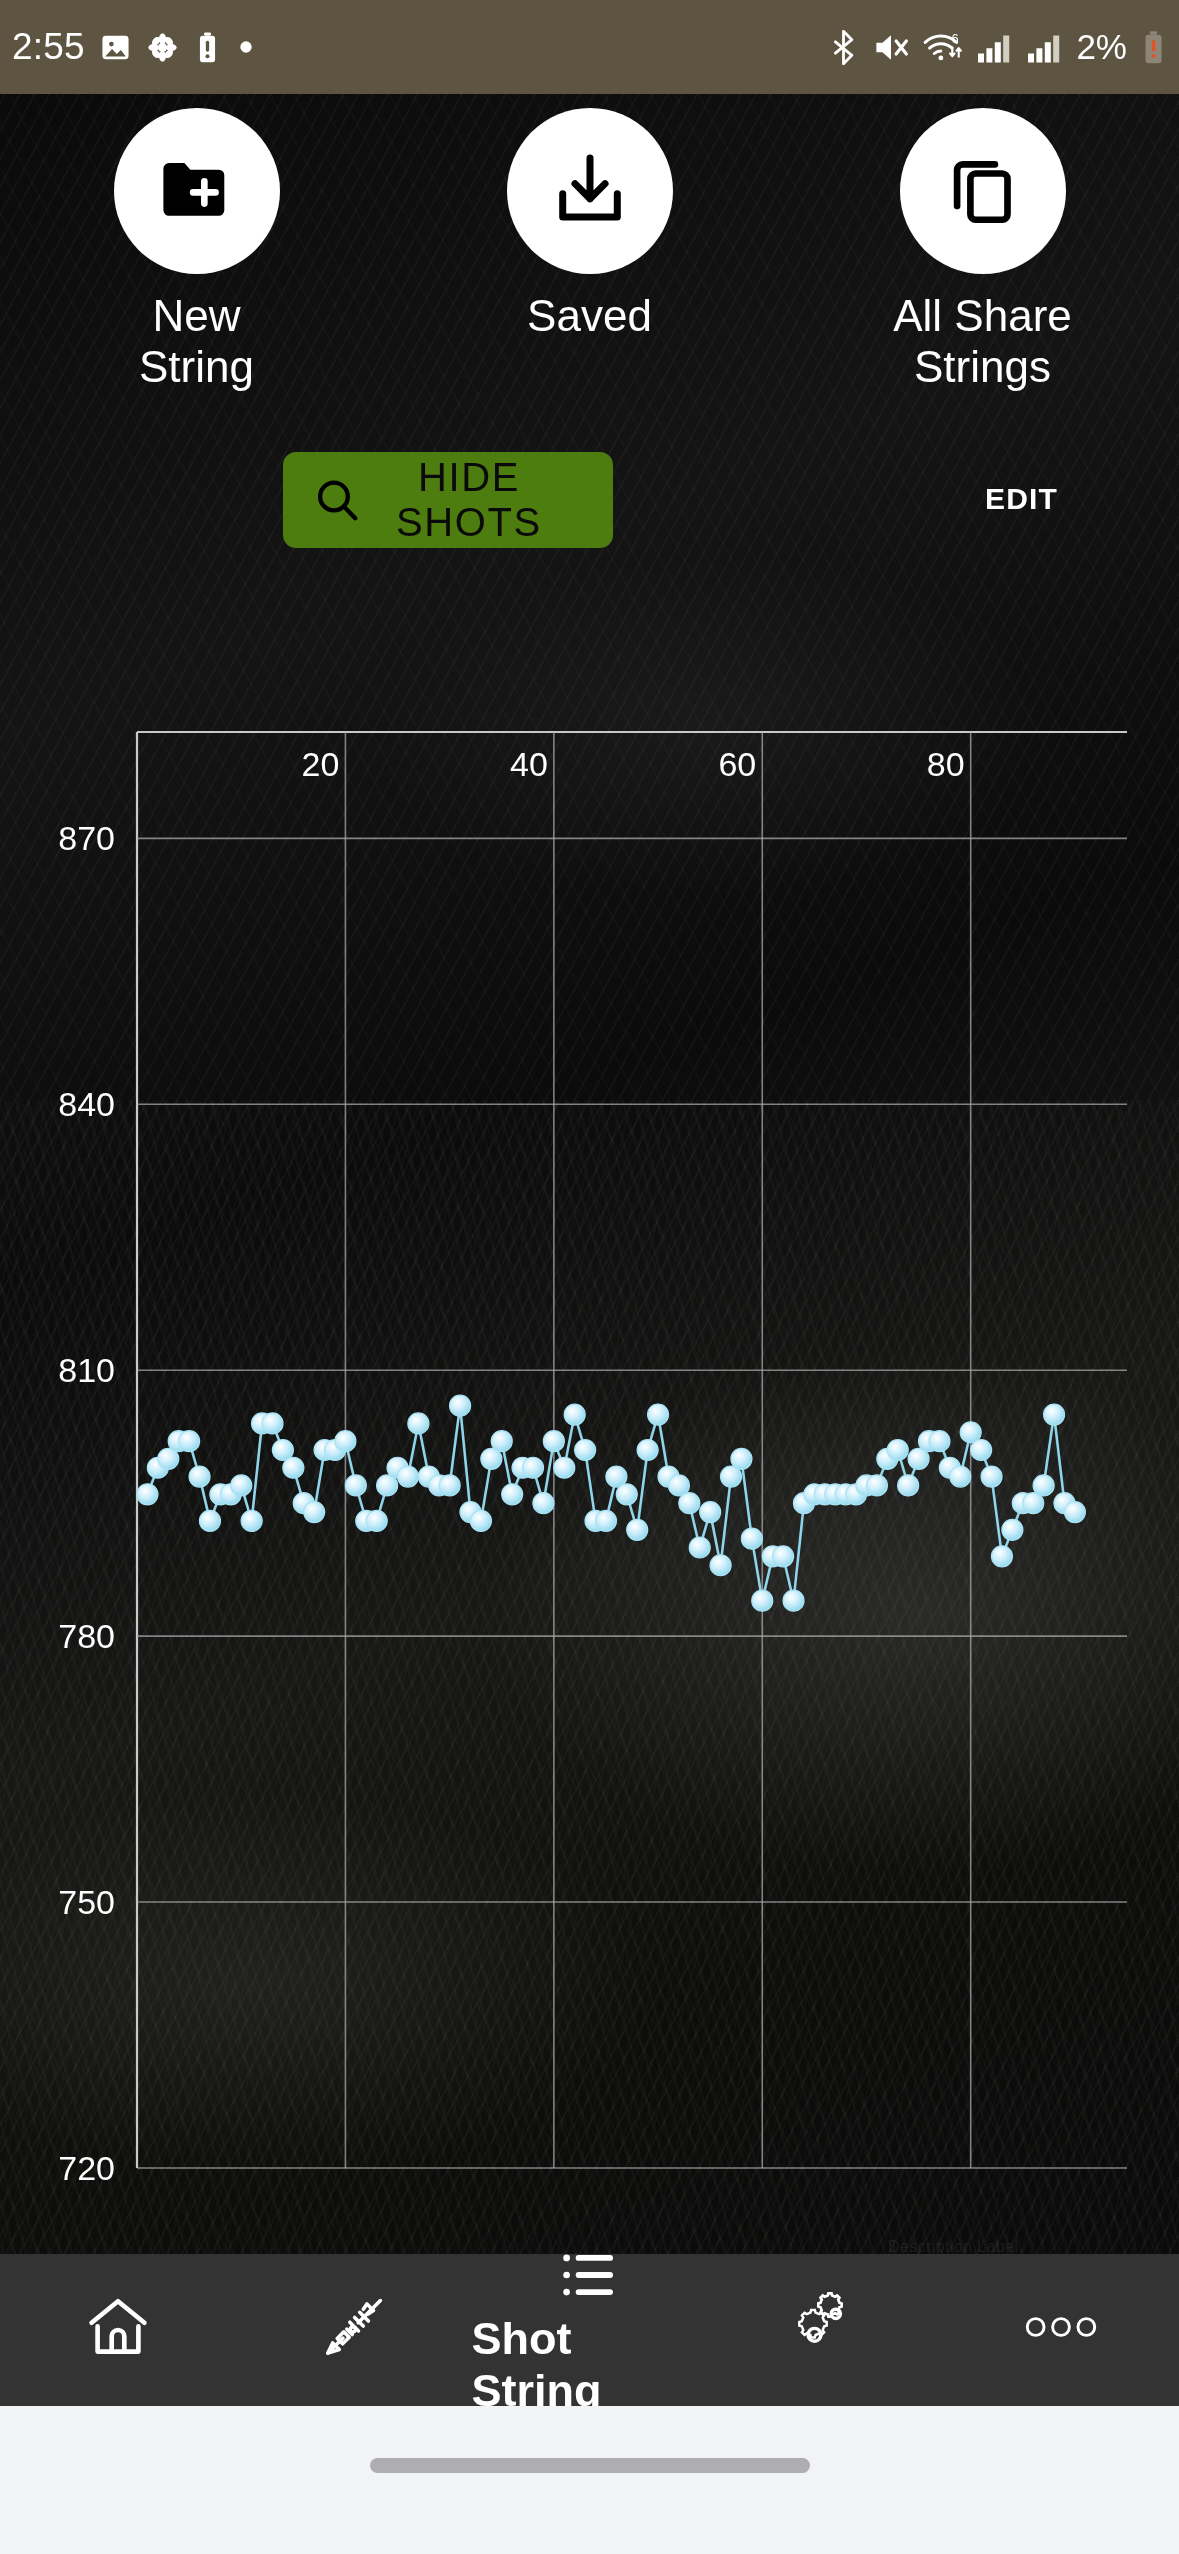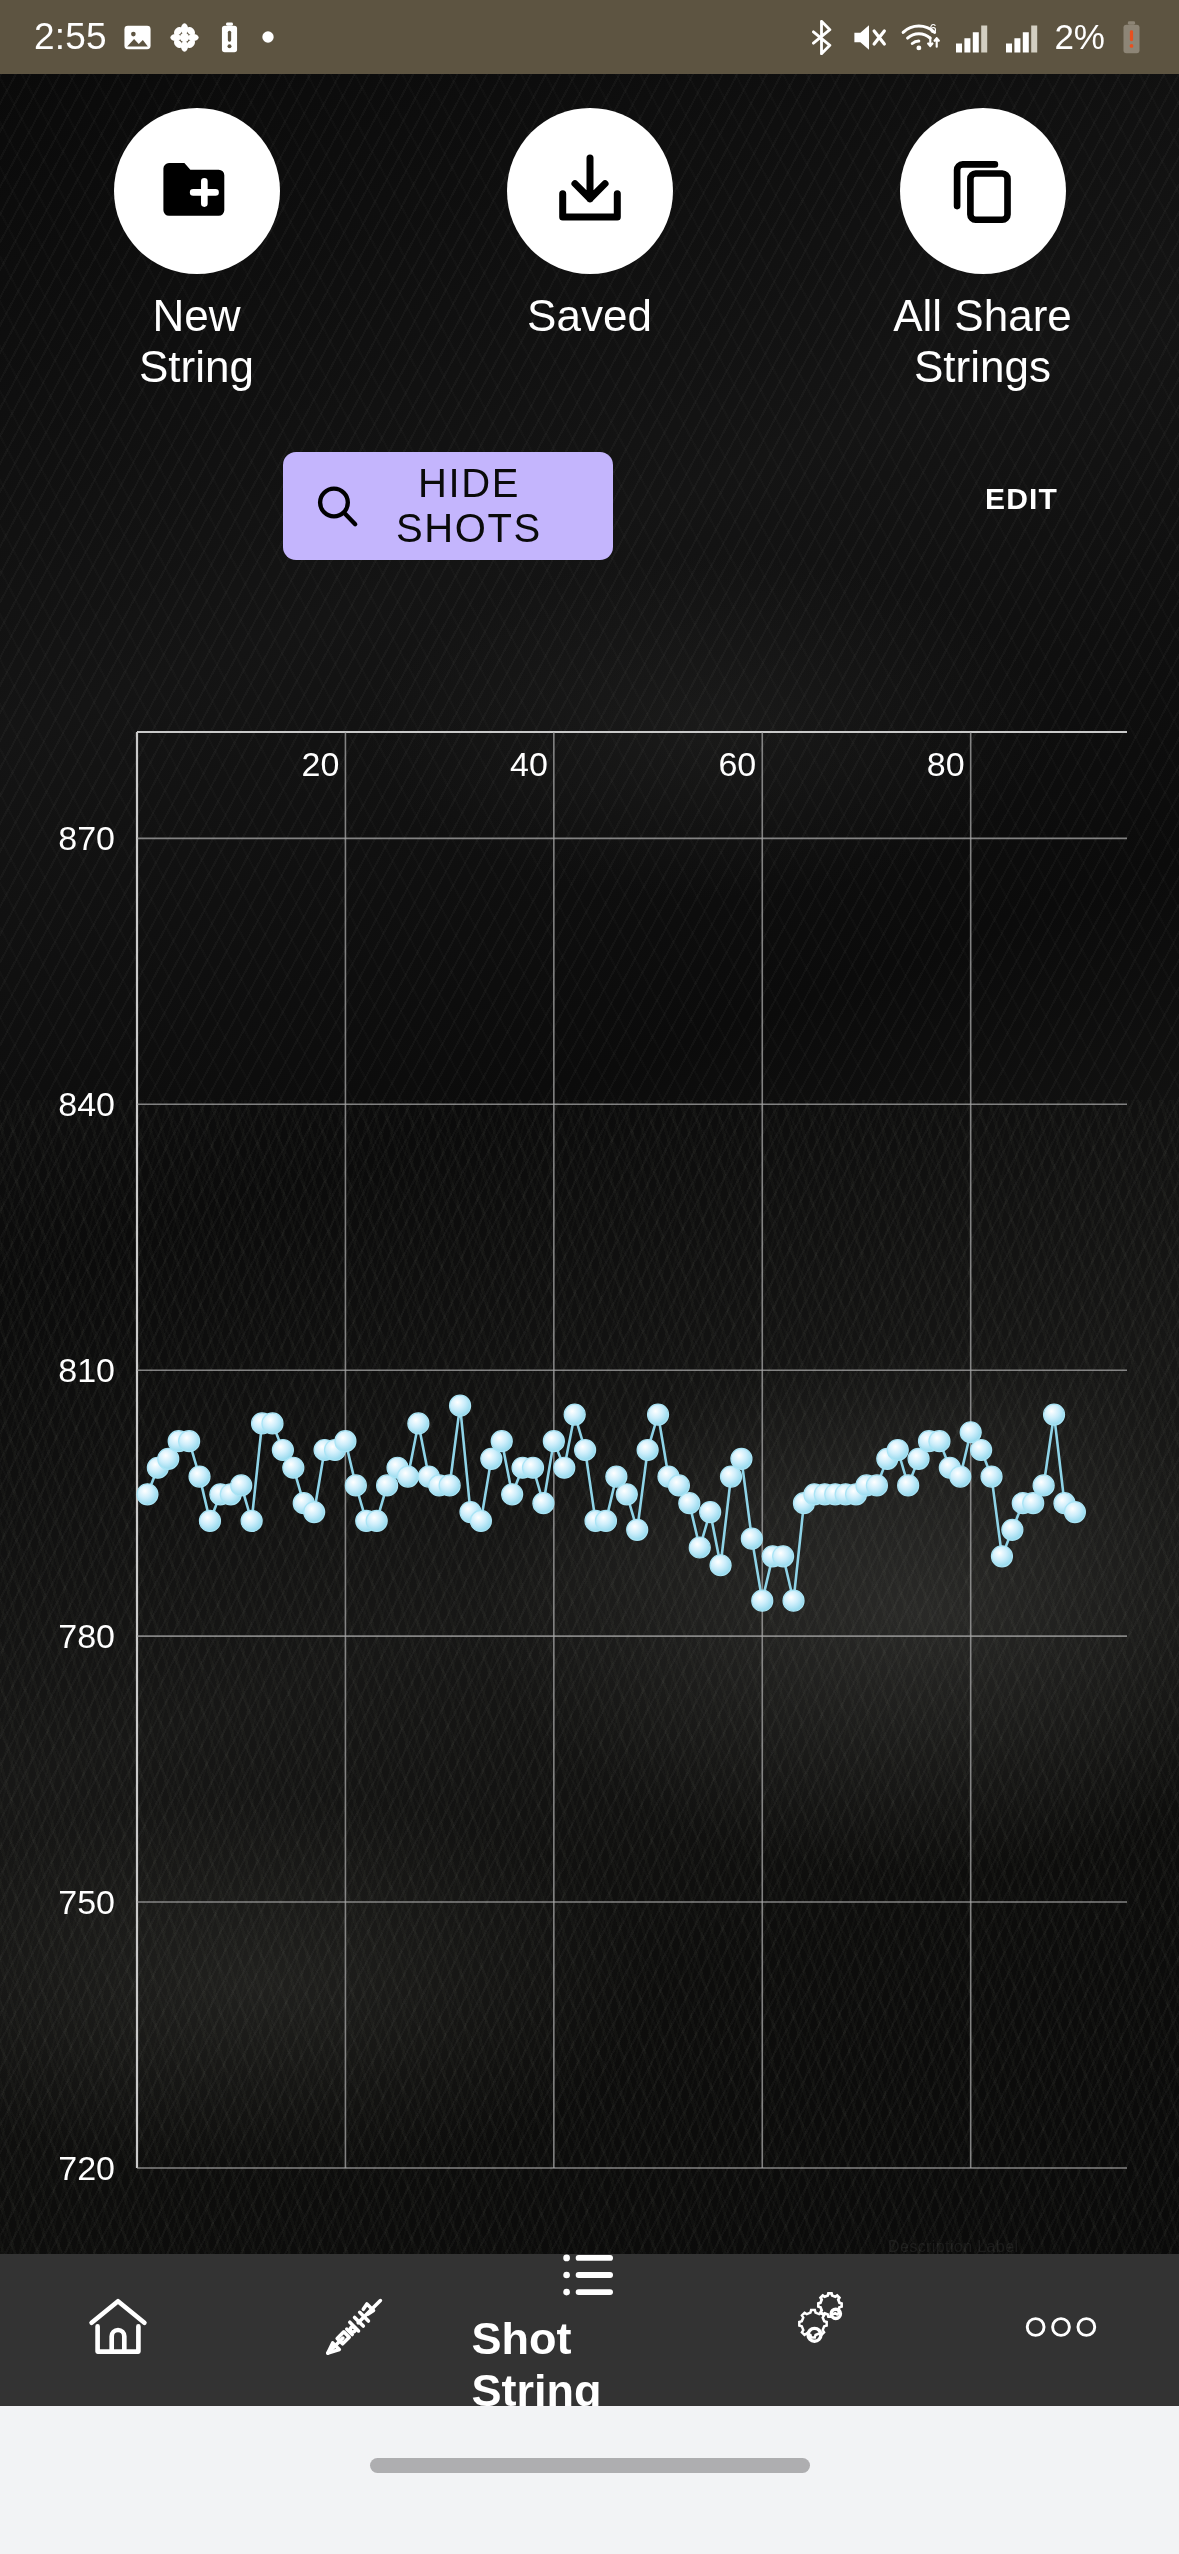--- a/index.html
+++ b/index.html
@@ -28,23 +28,23 @@
   }
   .bg::after {
     content:""; position:absolute; left:0; top:44%; width:100%; height:56%;
     background:
       repeating-linear-gradient(74deg, rgba(120,125,105,0.05) 0px, rgba(120,125,105,0.05) 3px, rgba(0,0,0,0) 3px, rgba(0,0,0,0) 11px),
       repeating-linear-gradient(104deg, rgba(110,115,98,0.045) 0px, rgba(110,115,98,0.045) 2px, rgba(0,0,0,0) 2px, rgba(0,0,0,0) 9px);
   }
 
   
   .statusbar {
-    position:absolute; left:0; top:0; width:1179px; height:74px;
+    position:absolute; left:0; top:0; width:1179px; height:94px;
     background:#5d5441; display:flex; align-items:center;
-    padding:0 34px; color:#fff; z-index:40;
+    padding:0 12px; color:#fff; z-index:40;
   }
   .sb-left { display:flex; align-items:center; gap:14px; }
   .sb-time { font-size:37px; font-weight:400; letter-spacing:.2px; }
   .sb-right { margin-left:auto; display:flex; align-items:center; gap:13px; }
   .sb-pct { font-size:35px; font-weight:400; }
   .ic { display:inline-flex; align-items:center; justify-content:center; }
 
   
   .actions {
     position:absolute; left:0; top:108px; width:1179px;
@@ -58,22 +58,22 @@
   .action-label {
     margin-top:16px; color:#fff; font-size:44px; line-height:1.17;
     text-align:center; max-width:215px; font-weight:400;
   }
 
   
   .searchrow {
     position:absolute; left:0; top:452px; width:1179px; height:108px; z-index:20;
   }
   .searchpill {
-    position:absolute; left:283px; top:0; width:330px; height:108px;
-    background:#c4b5fd; border-radius:13px; display:flex; align-items:center;
+    position:absolute; left:283px; top:0; width:330px; height:96px;
+    background:#4d7c0f; border-radius:13px; display:flex; align-items:center;
     padding:0 28px;
   }
   .searchpill .stxt {
     flex:1; text-align:center; color:#0a0a0a; font-size:40px;
     letter-spacing:1.6px; font-weight:400; padding-right:10px;
   }
   .edit-btn {
     position:absolute; left:985px; top:30px;
     color:#fff; font-size:30px; font-weight:700; letter-spacing:1.2px;
   }

